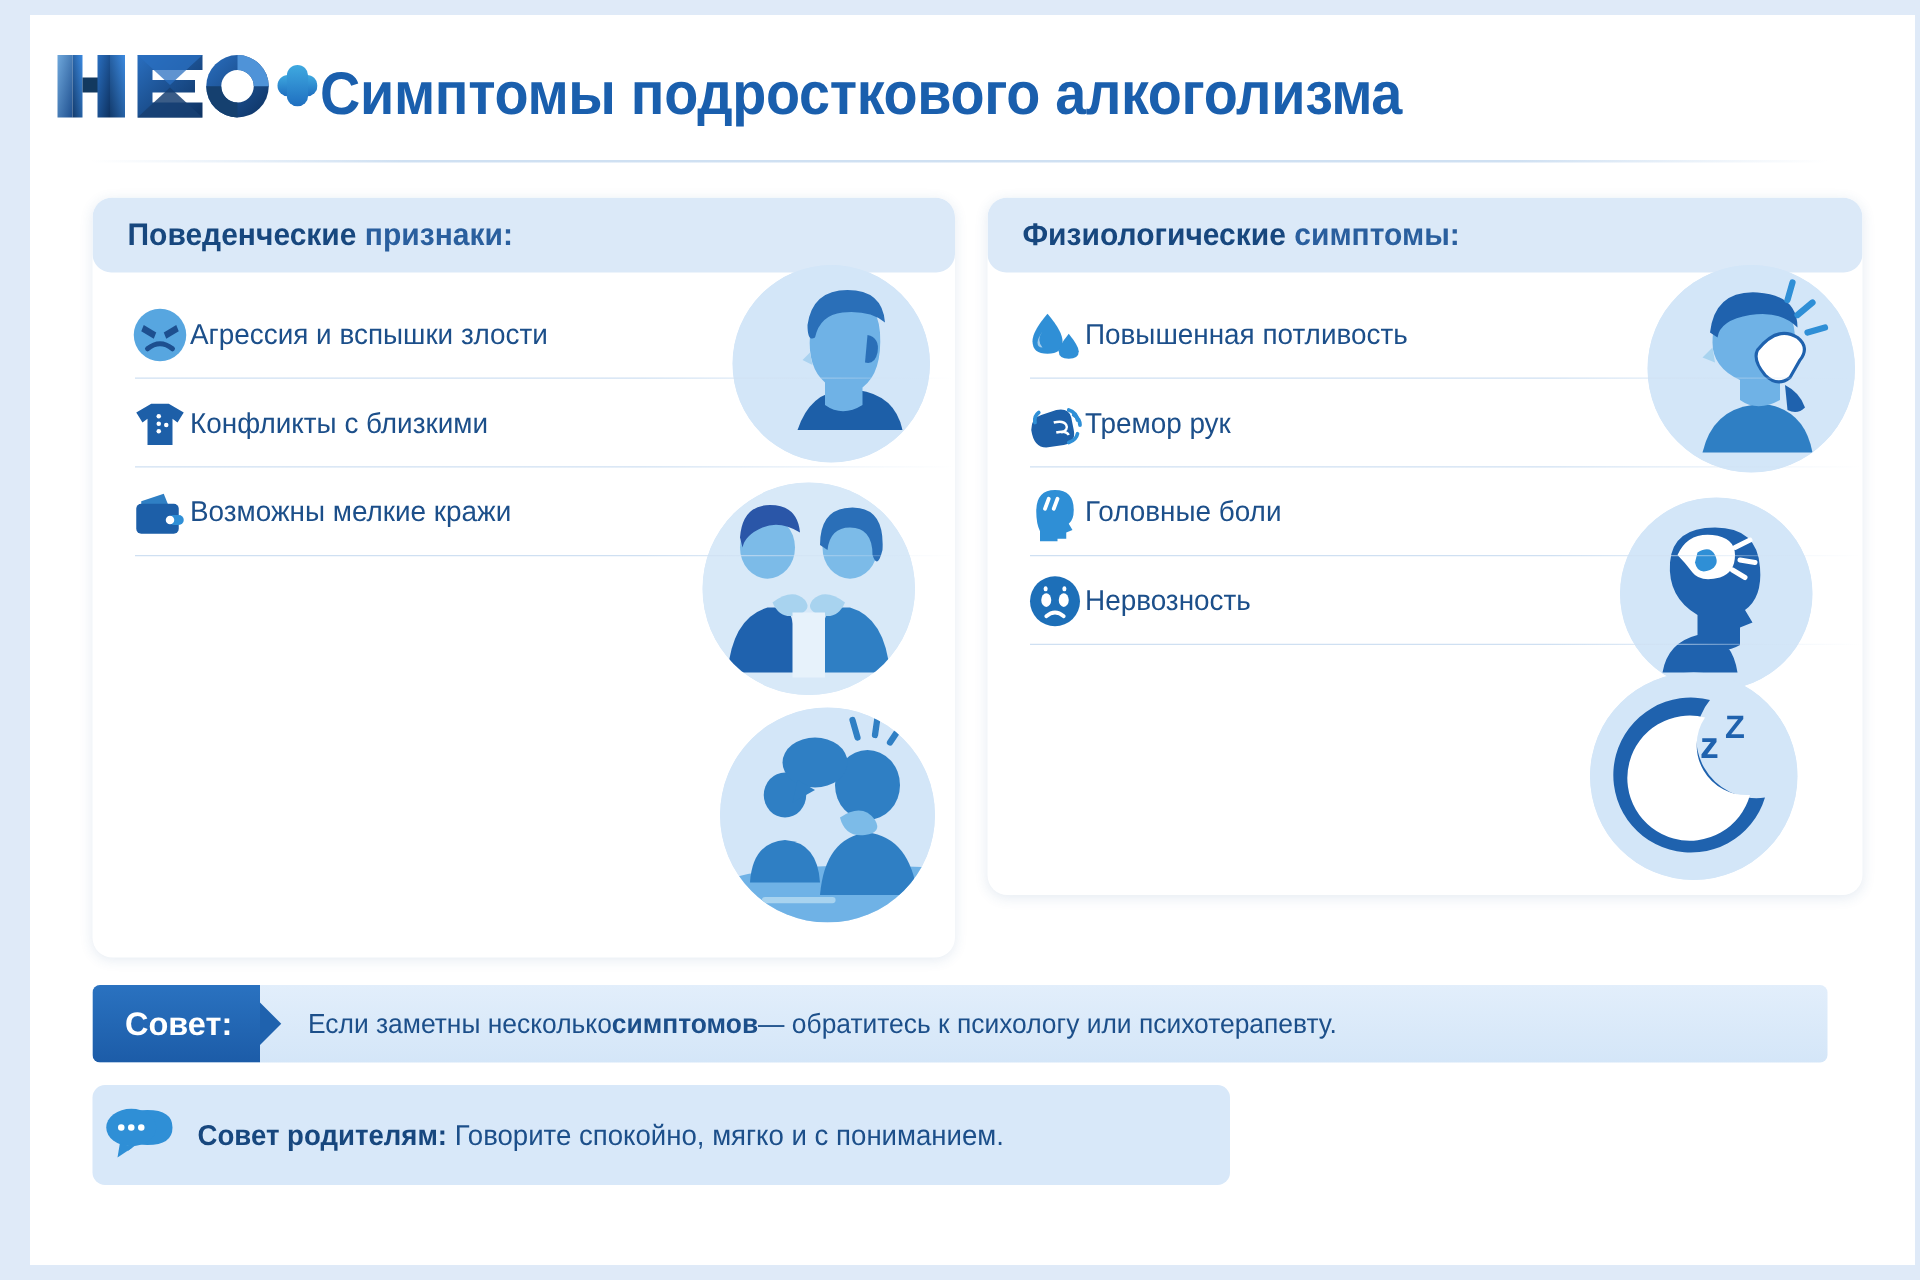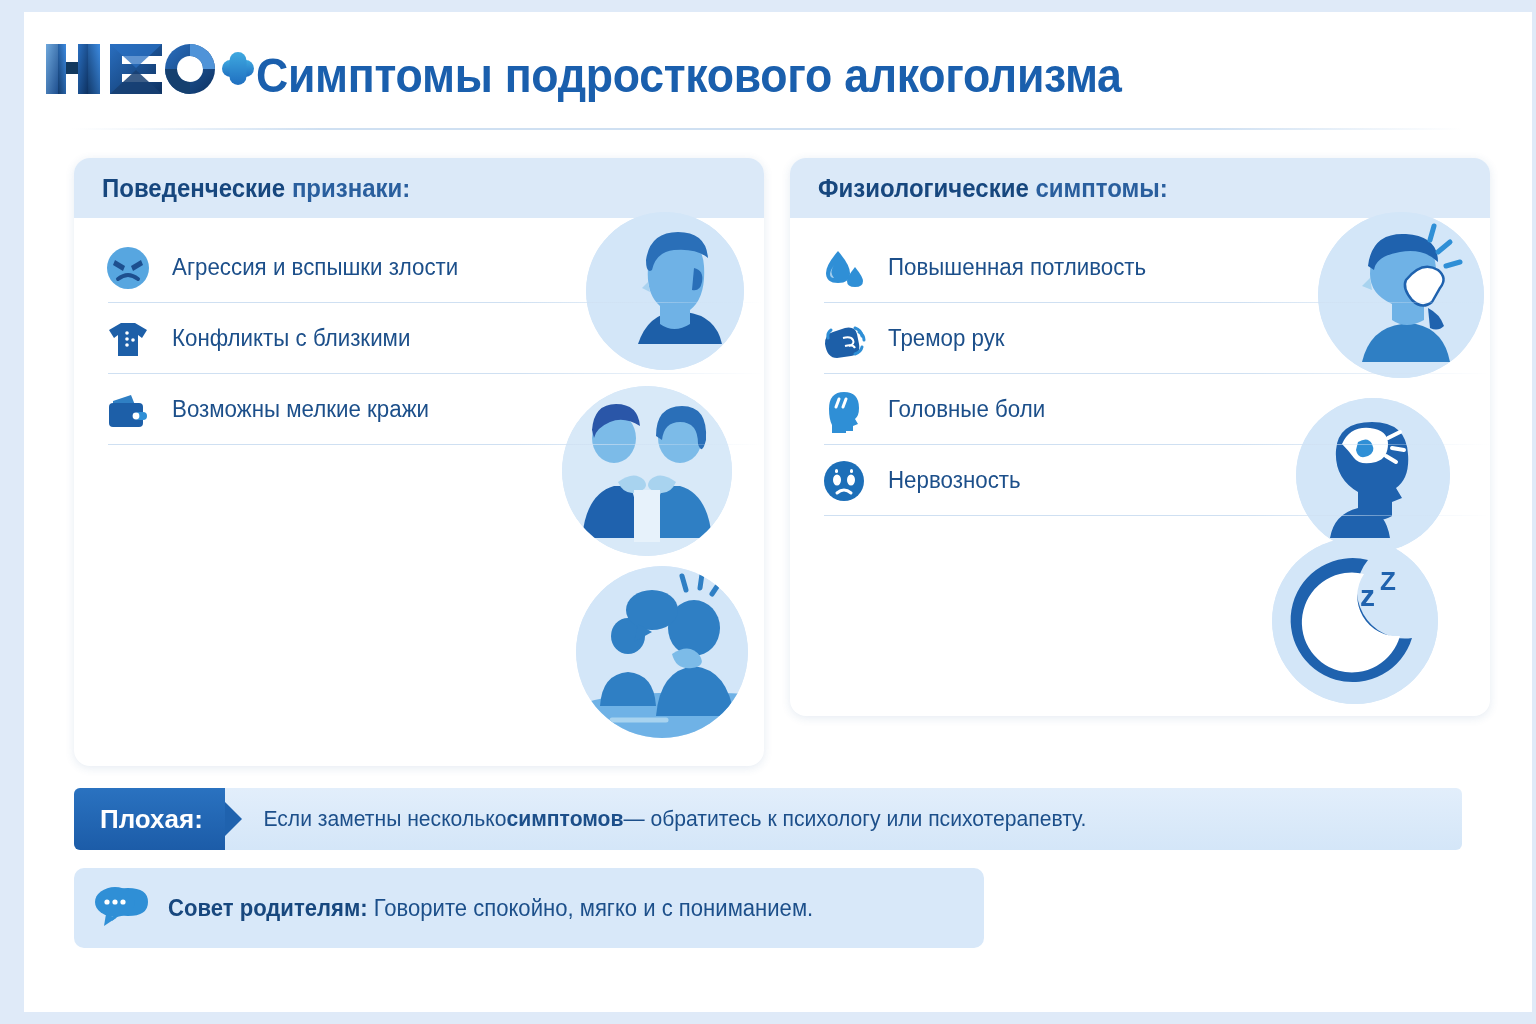--- a/index.html
+++ b/index.html
@@ -75,39 +75,40 @@
   }
   .card.left  { left: 50px;  top: 146px; width: 690px; height: 608px; }
   .card.right { left: 766px; top: 146px; width: 700px; height: 558px; }
 
   .card-header {
     height: 60px;
     background: #dbe9f8;
     display: flex;
     align-items: center;
     padding-left: 28px;
+    border-radius: 15px;
   }
   .card-header-text {
     font-size: 25px;
     color: #17477e;
     white-space: nowrap;
     transform: scaleX(0.96);
     transform-origin: left center;
   }
   .card-header-text b { font-weight: bold; }
   .card-header-text .light { font-weight: 600; color: #2a5f9e; }
 
   .card-body { position: relative; padding: 14px 0 0 0; height: calc(100% - 60px); }
 
   
   .rows { position: relative; z-index: 2; }
   .row {
     display: flex;
     align-items: center;
-    gap: 20px;
+    gap: 0;
     padding: 0 18px 0 30px;
     height: 71px;
     position: relative;
   }
   .row::after {
     content: "";
     position: absolute;
     left: 34px;
     right: 0;
     bottom: 0;
@@ -180,21 +181,21 @@
   }
   .important-text b { font-weight: bold; }
 
   .advice {
     position: absolute;
     left: 50px; top: 856px;
     width: 910px; height: 80px;
     background: #d8e8f9;
     border-radius: 10px;
     display: flex; align-items: center;
-    padding-left: 20px;
+    padding-left: 10px;
     gap: 18px;
   }
   .advice-text {
     font-size: 23px;
     color: #17477e;
     white-space: nowrap;
     transform: scaleX(0.96);
     transform-origin: left center;
   }
   .advice-text b { font-weight: bold; }
@@ -461,21 +462,21 @@
           </span>
           <span class="row-label">Нервозность</span>
         </div>
 
 
       </div>
     </div>
   </div>
 
   <div class="important">
-    <div class="important-tag">Плохая:</div>
+    <div class="important-tag">Совет:</div>
     <div class="important-text">
       <span>Если заметны несколько </span>
         <b>симптомов</b>
         <span> — обратитесь к психологу или психотерапевту.</span>
     </div>
   </div>
 
   <div class="advice">
     <span>
       <svg width="56" height="48" viewBox="0 0 56 48">

